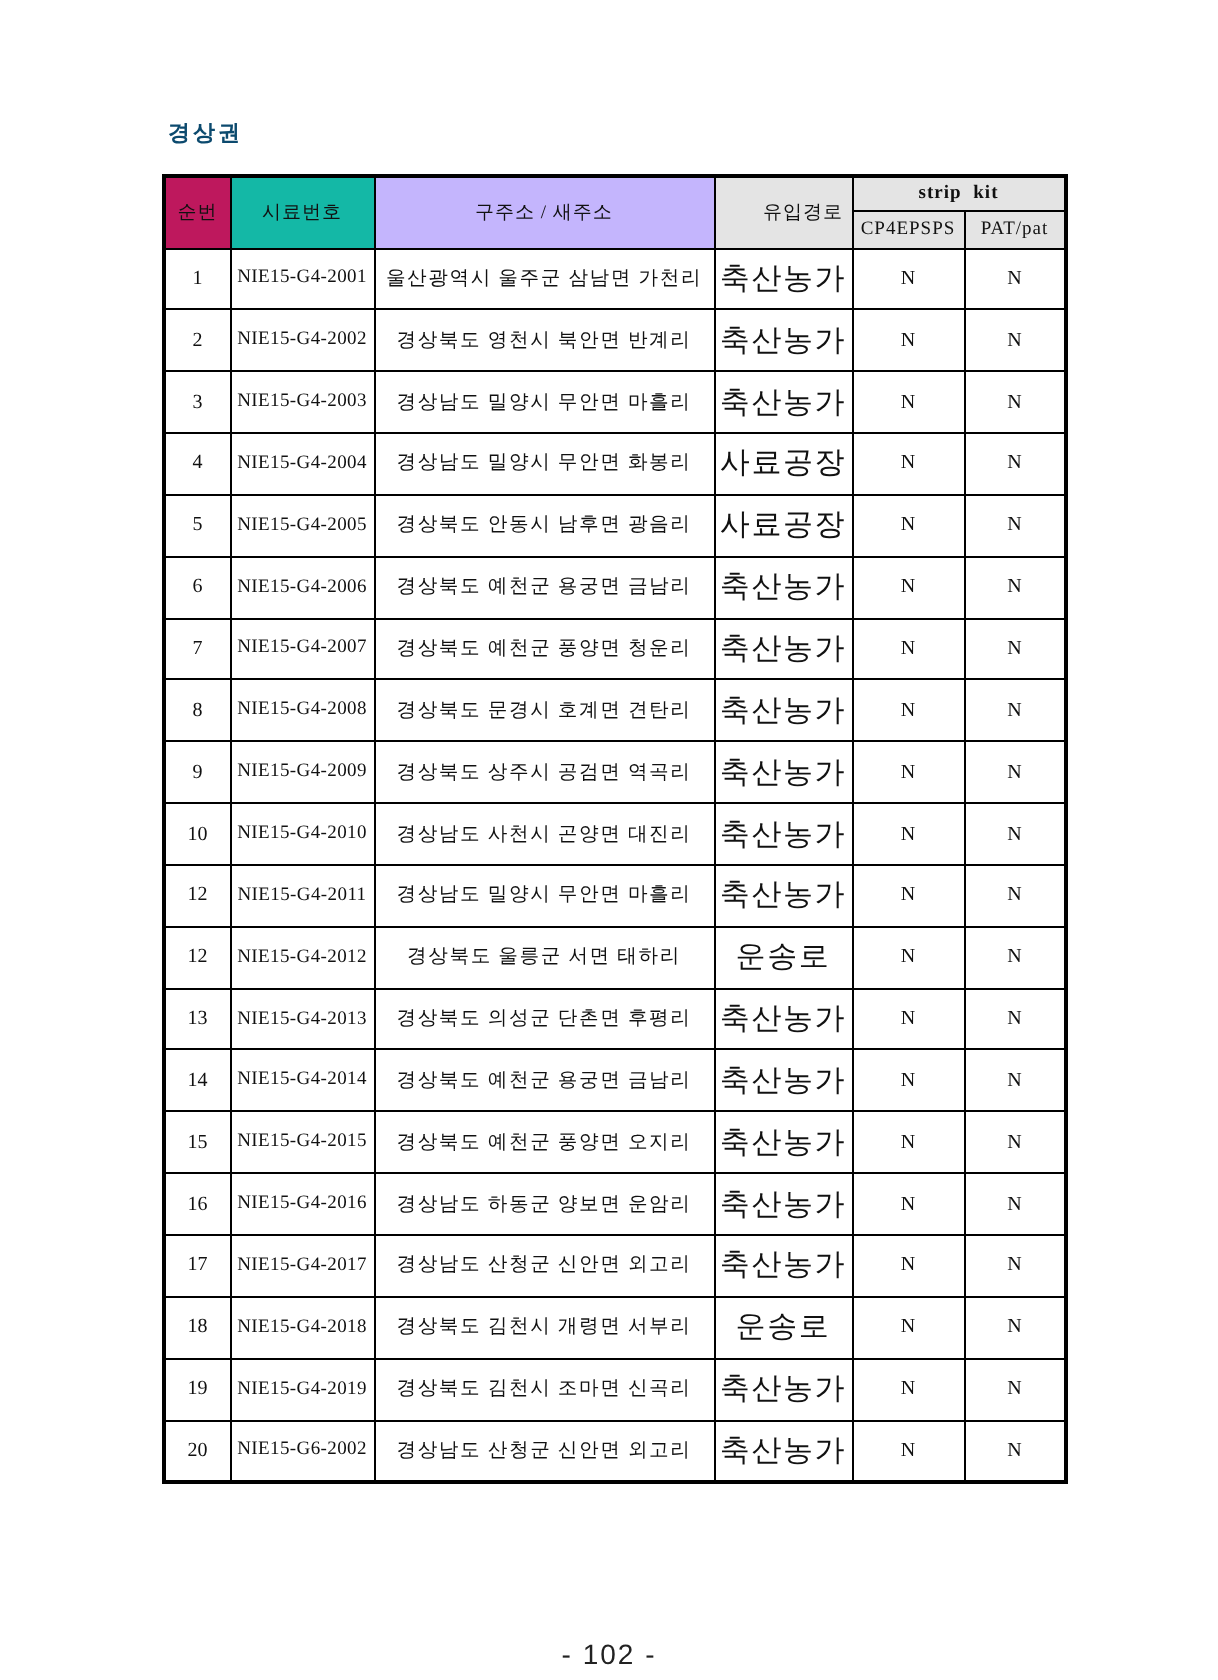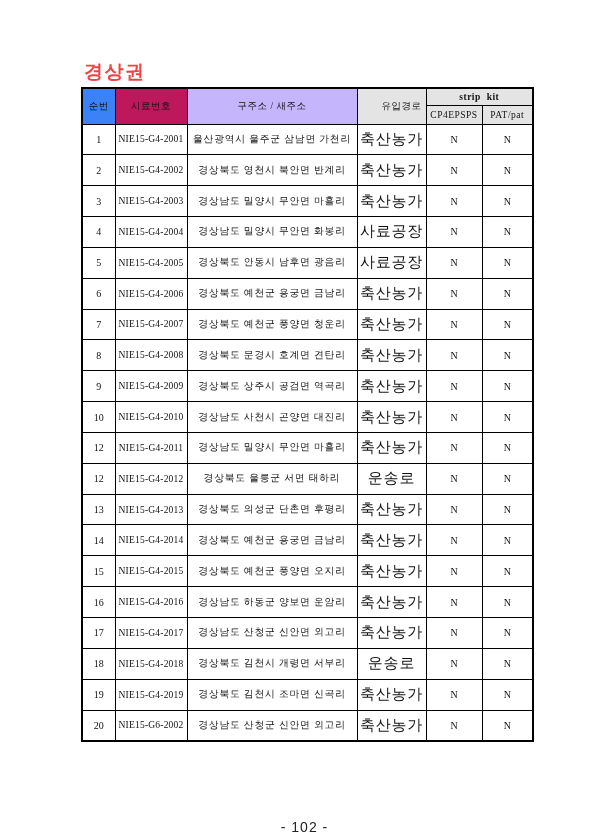--- a/index.html
+++ b/index.html
@@ -12,24 +12,24 @@
     height: 840px;
     position: relative;
     font-family: "Liberation Serif", "DejaVu Serif", serif;
     color: #111111;
     overflow: hidden;
   }
   .doc-title {
     position: absolute;
     left: 84px;
     top: 59px;
-    font-size: 19px;
+    font-size: 11px;
     font-weight: 600;
     letter-spacing: 1.5px;
-    color: #ef4444;
+    color: #0c4a6e;
   }
   table.sample-table {
     position: absolute;
     left: 81px;
     top: 87px;
     border-collapse: collapse;
     table-layout: fixed;
     width: 451px;
     border: 2px solid #000000;
   }
@@ -84,22 +84,22 @@
   <colgroup>
     <col style="width:33px">
     <col style="width:72px">
     <col style="width:170px">
     <col style="width:69px">
     <col style="width:56px">
     <col style="width:51px">
   </colgroup>
   <thead>
     <tr class="head-top">
-      <th rowspan="2" style="background: #3b82f6; margin-left: 36px;">순번</th>
-      <th rowspan="2" style="background: #be185d;">시료번호</th>
+      <th rowspan="2" style="background: #be185d; margin-left: 36px;">순번</th>
+      <th rowspan="2" style="background: #14b8a6;">시료번호</th>
       <th rowspan="2" style="background: #c4b5fd;">구주소 / 새주소</th>
       <th rowspan="2" style="background: rgb(228, 228, 228); padding-left: 20px;">유입경로</th>
       <th colspan="2" class="strip-kit-label" style="background: rgb(228, 228, 228); font-weight: bold;">strip kit</th>
     </tr>
     <tr class="head-bottom">
       <th style="background: rgb(228, 228, 228);">CP4EPSPS</th>
       <th style="background: rgb(228, 228, 228);">PAT/pat</th>
     </tr>
   </thead>
   <tbody>

